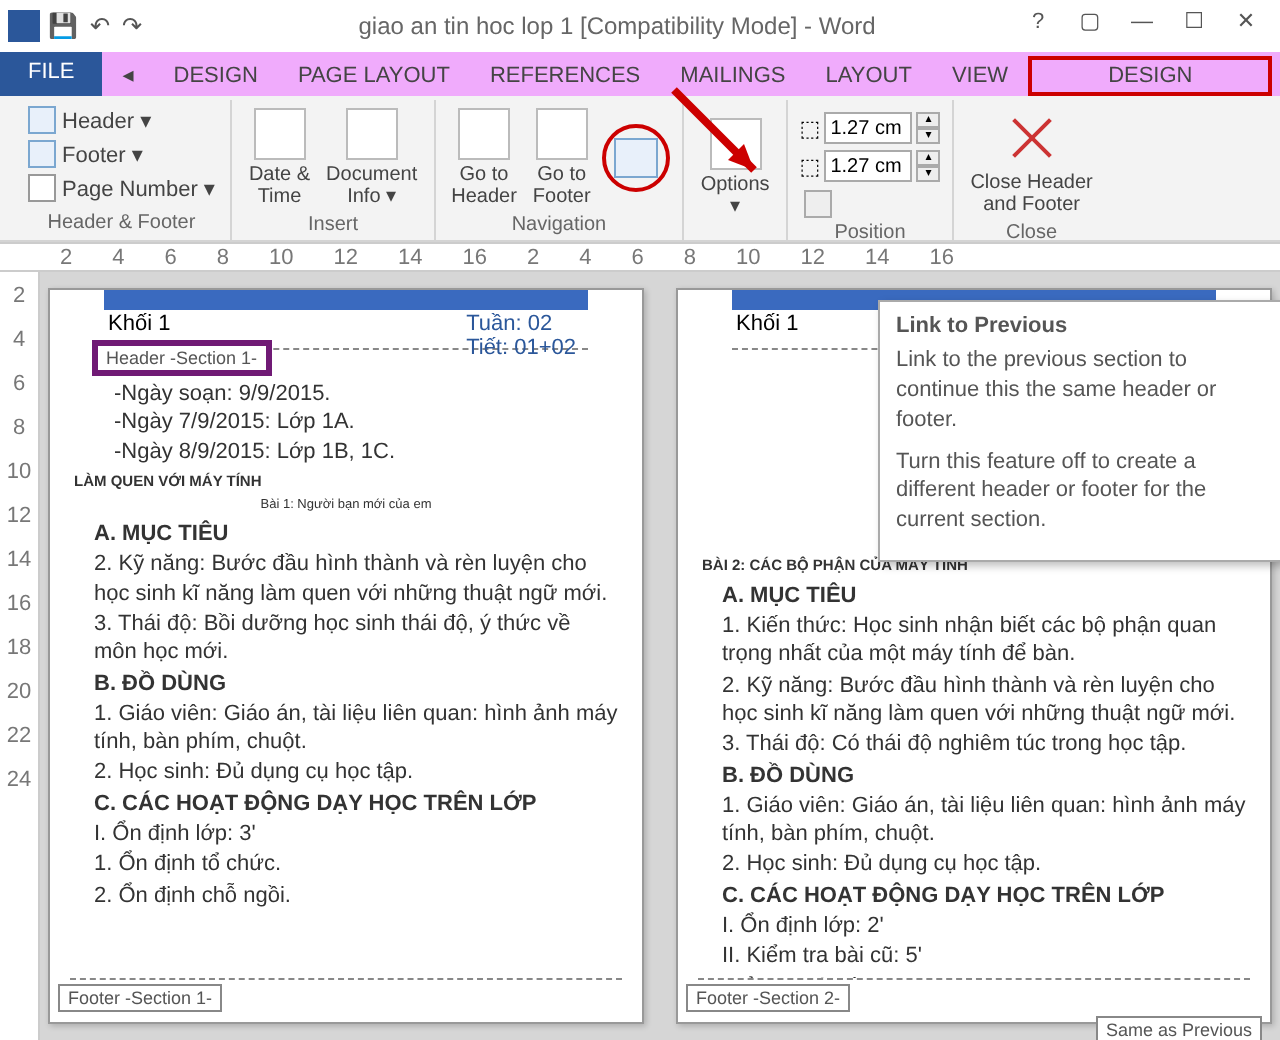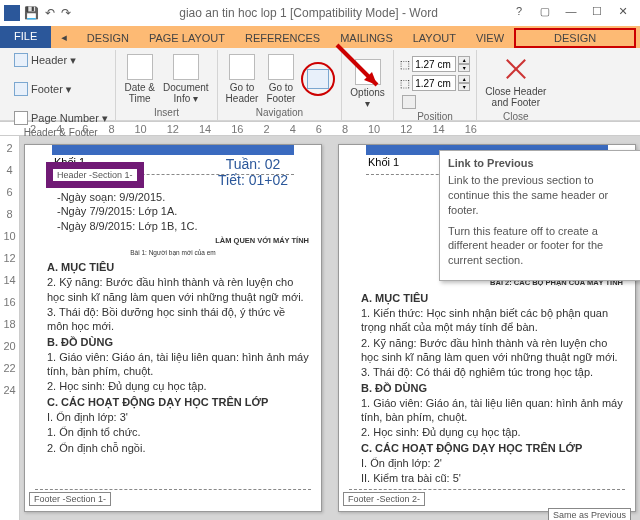--- a/index.html
+++ b/index.html
@@ -5,29 +5,29 @@
 *{margin:0;padding:0;box-sizing:border-box;font-family:"Segoe UI",Arial,sans-serif;font-size:11px}
 body{background:#fff;width:640px;height:520px;overflow:hidden;position:relative}
 .titlebar{height:26px;background:#fff;display:flex;align-items:center;justify-content:space-between;padding:0 4px}
 .titlebar-left{display:flex;align-items:center;gap:4px}
 .wicon{width:16px;height:16px;background:#2b579a;display:inline-block}
 .qat{display:flex;align-items:center;gap:6px}
 .qat span{color:#555;font-size:12px}
 .title{color:#666;font-size:12px;margin-left:40px}
 .winbtns{display:flex}
 .winbtn{width:26px;height:20px;text-align:center;color:#555;line-height:16px}
-.tabs{height:22px;background:#fdba74;display:flex;align-items:flex-end;padding-left:0}
+.tabs{height:22px;background:#f0abfc;display:flex;align-items:flex-end;padding-left:0}
 .filetab{background:#2b579a;color:#fff;padding:4px 14px;height:22px;font-size:11px}
 .tab{padding:4px 10px;color:#444;font-size:11px;position:relative}
 .tab.designhl{border:2px solid #c00;padding:2px 38px}
 .ribbon{height:73px;background:#f3f3f3;border-bottom:1px solid #d4d4d4;display:flex;padding:2px 6px 0}
 .grp{border-right:1px solid #d4d4d4;padding:2px 6px;display:flex;flex-direction:column;justify-content:space-between;height:100%}
 .grp-body{display:flex;gap:4px;flex:1}
 .grp-label{text-align:center;color:#666;font-size:10px;padding:1px 0}
-.vlist{display:flex;flex-direction:column;gap:13px}
+.vlist{display:flex;flex-direction:column;gap:1px}
 .btn-sm{display:flex;align-items:center;gap:3px;padding:1px 2px;color:#444;font-size:10.5px}
 .ico{width:14px;height:14px;display:inline-block}
 .ico-hdr{background:#e8f0fa;border:1px solid #7ba7d0}
 .ico-ftr{background:#e8f0fa;border:1px solid #7ba7d0}
 .ico-pg{background:#fff;border:1px solid #999}
 .bigbtn{display:flex;flex-direction:column;align-items:center;justify-content:center;padding:2px;gap:2px}
 .bigico{width:26px;height:26px;background:#fff;border:1px solid #bbb}
 .bigbtn .lbl{font-size:10px;text-align:center;color:#444;line-height:11px}
 .linkprev{border:2px solid #c00;border-radius:50%;width:34px;height:34px;display:flex;align-items:center;justify-content:center}
 .linkprev-inner{width:22px;height:20px;background:#e8f0fa;border:1px solid #7ba7d0}
@@ -41,24 +41,24 @@
 .closex::after{transform:rotate(-45deg)}
 .arrow{position:absolute;top:40px;left:332px;width:60px;height:60px;pointer-events:none;z-index:5}
 .arrow svg{width:100%;height:100%}
 .ruler{height:15px;background:#fff;border-top:1px solid #ccc;border-bottom:1px solid #ccc;display:flex;align-items:center;font-size:8px;color:#777;padding-left:30px;gap:20px}
 .docarea{background:#d6d6d6;height:384px;display:flex;position:relative;overflow:hidden}
 .vruler{width:20px;background:#fff;border-right:1px solid #ccc;display:flex;flex-direction:column;align-items:center;font-size:8px;color:#777;gap:10px;padding-top:6px}
 .pages{flex:1;display:flex;gap:16px;padding:8px 4px}
 .page{flex:1;background:#fff;border:1px solid #999;box-shadow:1px 1px 3px rgba(0,0,0,.2);display:flex;flex-direction:column;position:relative}
 .page-hdr{height:30px;border-bottom:1px dashed #888;margin:0 27px;position:relative}
 .page-hdr-bar{height:10px;background:#3a6abf;margin:0}
-.page-hdr-txt{font-size:14px;color:#2b579a;text-align:center;padding-right:4px}
-.hdr-tag{position:absolute;bottom:-14px;left:-6px;background:#fff;border:7px solid #701a75;padding:1px 4px;font-size:9px;color:#555}
+.page-hdr-txt{font-size:11px;color:#2b579a;text-align:left;padding-right:4px}
+.hdr-tag{position:absolute;bottom:-14px;left:-6px;background:#fff;border:3px solid #701a75;padding:1px 4px;font-size:9px;color:#555}
 .page-body{flex:1;padding:14px 12px 4px;font-size:6.5px;color:#333;overflow:hidden;line-height:1.3}
-.page-body .doctitle{text-align:right;font-size:7.5px;font-weight:bold;margin:3px 0}
+.page-body .doctitle{text-align:left;font-size:7.5px;font-weight:bold;margin:3px 0}
 .page-body .docsub{text-align:center;font-size:6.5px;margin-bottom:3px}
 .para{margin:1px 0 1px 10px}
 .page-ftr{height:22px;border-top:1px dashed #888;margin:0 10px;position:relative}
 .ftr-tag{position:absolute;top:2px;left:-6px;background:#fff;border:1px solid #888;padding:1px 4px;font-size:9px;color:#555}
 .ftr-tag-r{position:absolute;top:18px;right:-6px;background:#fff;border:1px solid #888;padding:1px 4px;font-size:9px;color:#555}
 .tooltip{position:absolute;top:5px;left:100px;right:-6px;background:#fff;border:1px solid #aaa;padding:6px 8px;box-shadow:2px 2px 4px rgba(0,0,0,.25);font-size:11px;color:#555;z-index:10}
 .tooltip .tt-title{font-weight:bold;margin-bottom:4px;color:#555}
 .tooltip p{margin-bottom:6px;line-height:1.35}
 </style>
 </head>

